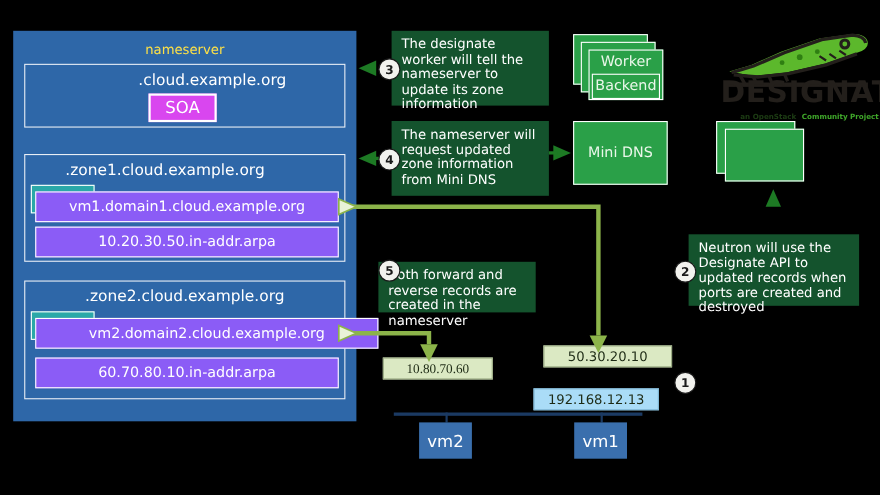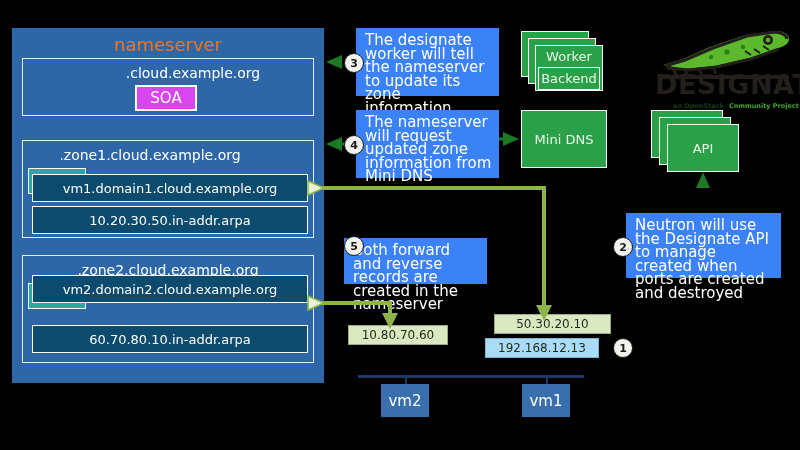--- a/index.html
+++ b/index.html
@@ -2,51 +2,51 @@
 <html><head>
 <meta charset="utf-8">
 <style>
   html,body{margin:0;padding:0;background:#000;}
   #stage{position:relative;width:800px;height:450px;background:#000;
          font-family:"DejaVu Sans","Liberation Sans",sans-serif;overflow:hidden;}
   .abs{position:absolute;box-sizing:border-box;}
 
   
   .ns-panel{left:12px;top:28px;width:312px;height:355px;background:#2e67a8;}
-  .ns-title{left:12px;top:32px;width:312px;height:26px;color:#f97316;font-size:18px;
+  .ns-title{left:12px;top:32px;width:312px;height:26px;color:#fde047;font-size:12px;
             text-align:center;line-height:26px;}
   .zone-box{background:#2e67a8;border:1.5px solid #e8eef5;}
   .zone-title{color:#fff;font-size:14px;text-align:center;}
 
   .teal{background:#2aa8a8;border:1.5px solid #ffffff;}
-  .rec{background:#0c4a6e;border:1.5px solid #ffffff;color:#fff;font-size:13px;
+  .rec{background:#8b5cf6;border:1.5px solid #ffffff;color:#fff;font-size:13px;
        text-align:center;display:flex;align-items:center;justify-content:center;}
   .soa{background:#d946ef;border:2px solid #ffffff;color:#fff;font-size:15px;
        display:flex;align-items:center;justify-content:center;}
 
   
-  .callout{background:#3b82f6;color:#fff;font-size:15px;line-height:13.5px;
+  .callout{background:#14532d;color:#fff;font-size:12px;line-height:13.5px;
            padding:6px 7px 6px 9px;}
   .badge{position:absolute;width:18px;height:18px;border-radius:50%;
          background:#f2f2ee;border:1.5px solid #1a1a1a;color:#1a1a1a;
          font-size:11px;font-weight:bold;display:flex;align-items:center;
          justify-content:center;z-index:6;}
 
   
   .card{background:#2aa048;border:1.5px solid #ffffff;color:#eaf7ea;font-size:13px;
         display:flex;align-items:center;justify-content:center;}
   .card-ghost{background:#2aa048;border:1.5px solid #ffffff;}
   .backend{background:#2aa048;border:1.5px solid #ffffff;color:#eaf7ea;font-size:13px;
            display:flex;align-items:center;justify-content:center;}
 
   
   .ip{border:1px solid #9aab83;color:#1d2a14;font-size:12px;
       display:flex;align-items:center;justify-content:center;}
   .ip-green{background:#dbe9c3;}
-  .ip-blue{background:#aadcf7;border-color:#7fb6d4;}
+  .ip-blue{background:#aadcf7;border-color:#7fb6d4;margin-top:15px;}
   .vm{background:#3a6fad;color:#fff;font-size:15px;
       display:flex;align-items:center;justify-content:center;}
   .netline{background:#1b3a63;}
   svg.ov{position:absolute;left:0;top:0;width:800px;height:450px;overflow:visible;}
 
   
   .logo-word{color:#231f1b;font-size:27px;font-weight:bold;letter-spacing:0.5px;
              font-family:"DejaVu Sans","Liberation Sans",sans-serif;}
   .logo-tag1{color:#1d3d14;font-size:6.5px;font-weight:bold;}
   .logo-tag2{color:#3fa72a;font-size:6.5px;font-weight:bold;}
@@ -65,50 +65,49 @@
 
   <div class="abs zone-box" style="left:22px;top:140px;width:292px;height:98px;"></div>
   <div class="abs zone-title" style="left:22px;top:145px;width:256px;height:20px;line-height:20px;">.zone1.cloud.example.org</div>
   <div class="abs teal" style="left:28px;top:168px;width:58px;height:26px;"></div>
   <div class="abs rec" style="left:32px;top:174px;width:276px;height:28px;">vm1.domain1.cloud.example.org</div>
   <div class="abs rec" style="left:32px;top:206px;width:276px;height:28px;">10.20.30.50.in-addr.arpa</div>
 
   <div class="abs zone-box" style="left:22px;top:255px;width:292px;height:108px;"></div>
   <div class="abs zone-title" style="left:22px;top:260px;width:292px;height:20px;line-height:20px;">.zone2.cloud.example.org</div>
   <div class="abs teal" style="left:28px;top:283px;width:58px;height:26px;"></div>
-  <div class="abs rec" style="left:32px;top:275px;width:276px;height:28px;">vm2.domain2.cloud.example.org</div>
+  <div class="abs rec" style="left:32px;top:289px;width:312px;height:28px;">vm2.domain2.cloud.example.org</div>
   <div class="abs rec" style="left:32px;top:325px;width:276px;height:28px;">60.70.80.10.in-addr.arpa</div>
 
   <div class="abs callout" style="left:356px;top:28px;width:143px;height:68px;">The designate worker will tell the nameserver to update its zone information</div>
   <div class="badge" style="left:344px;top:53px;">3</div>
 
   <div class="abs callout" style="left:356px;top:110px;width:143px;height:68px;">The nameserver will request updated zone information from Mini DNS</div>
   <div class="badge" style="left:344px;top:135px;">4</div>
 
   <div class="abs callout" style="left:344px;top:214px;width:143px;height:46px;margin-top:24px;">Both forward and reverse records are created in the nameserver</div>
   <div class="badge" style="left:344px;top:236px;">5</div>
 
-  <div class="abs callout" style="left:626px;top:213px;width:155px;height:65px;">Neutron will use the Designate API to manage created when ports are created and destroyed</div>
+  <div class="abs callout" style="left:626px;top:213px;width:155px;height:65px;">Neutron will use the Designate API to updated records when ports are created and destroyed</div>
   <div class="badge" style="left:613px;top:237px;">2</div>
 
   <div class="badge" style="left:613px;top:338px;">1</div>
 
   <div class="abs card-ghost" style="left:521px;top:31px;width:68px;height:46px;"></div>
   <div class="abs card-ghost" style="left:528px;top:38px;width:68px;height:46px;"></div>
   <div class="abs card" style="left:535px;top:45px;width:68px;height:46px;
        flex-direction:column;justify-content:flex-start;padding-top:3px;">
     <span>Worker</span>
     <span class="backend" style="margin-top:3px;width:60px;height:21px;">Backend</span>
   </div>
 
   <div class="abs card" style="left:521px;top:110px;width:86px;height:58px;">Mini DNS</div>
 
   <div class="abs card-ghost" style="left:651px;top:110px;width:72px;height:48px;"></div>
   <div class="abs card-ghost" style="left:659px;top:117px;width:72px;height:48px;"></div>
-  <div class="abs card" style="left:667px;top:124px;width:72px;height:48px;">API</div>
 
   <div class="abs" style="left:655px;top:25px;width:140px;height:90px;">
     <svg width="140" height="60" viewBox="0 0 140 60">
       <path d="M8 40 L28 34 L55 22 L90 10 L120 6 Q133 6 134 14 Q134 20 124 23 L95 33
                L60 41 L30 44 Z" fill="#5cb82c"></path>
       <path d="M10 41 L30 35 L58 23 L92 11 L120 7 Q131 8 132 14" fill="none" stroke="#231f1b" stroke-width="3"></path>
       <path d="M12 43 L34 45 L62 42 L96 34 L124 24" fill="none" stroke="#231f1b" stroke-width="3"></path>
       <circle cx="113" cy="15" r="5" fill="#231f1b"></circle>
       <circle cx="113" cy="15" r="2.2" fill="#5cb82c"></circle>
       <circle cx="72" cy="27" r="2.6" fill="#2f7f12"></circle>
@@ -118,21 +117,21 @@
       <path d="M90 26 l6 4 M99 24 l6 4 M108 21 l6 4" stroke="#231f1b" stroke-width="2" fill="none"></path>
       <rect x="6" y="50" width="128" height="4" fill="#231f1b"></rect>
     </svg>
     <div class="logo-word" style="position:absolute;left:0;top:44px;width:140px;text-align:center;">DESIGNATE</div>
     <div style="position:absolute;left:18px;top:68px;width:140px;text-align:left;white-space:nowrap;">
       <span class="logo-tag1">an OpenStack</span>
       <span class="logo-tag2">Community Project</span>
     </div>
   </div>
 
-  <div class="abs ip ip-green" style="left:348px;top:325px;width:100px;height:20px;">10.80.70.60</div>
+  <div class="abs ip ip-green" style="left:348px;top:325px;width:100px;height:20px;font-family:Liberation Serif, serif;">10.80.70.60</div>
   <div class="abs ip ip-green" style="left:494px;top:314px;width:117px;height:20px;">50.30.20.10</div>
   <div class="abs ip ip-blue" style="left:485px;top:338px;width:114px;height:20px;">192.168.12.13</div>
 
   <div class="abs netline" style="left:358px;top:375px;width:226px;height:3px;"></div>
   <div class="abs netline" style="left:405px;top:375px;width:2px;height:9px;"></div>
   <div class="abs netline" style="left:546px;top:375px;width:2px;height:9px;"></div>
   <div class="abs vm" style="left:381px;top:384px;width:48px;height:33px;">vm2</div>
   <div class="abs vm" style="left:522px;top:384px;width:48px;height:33px;">vm1</div>
 
   <svg class="ov">

